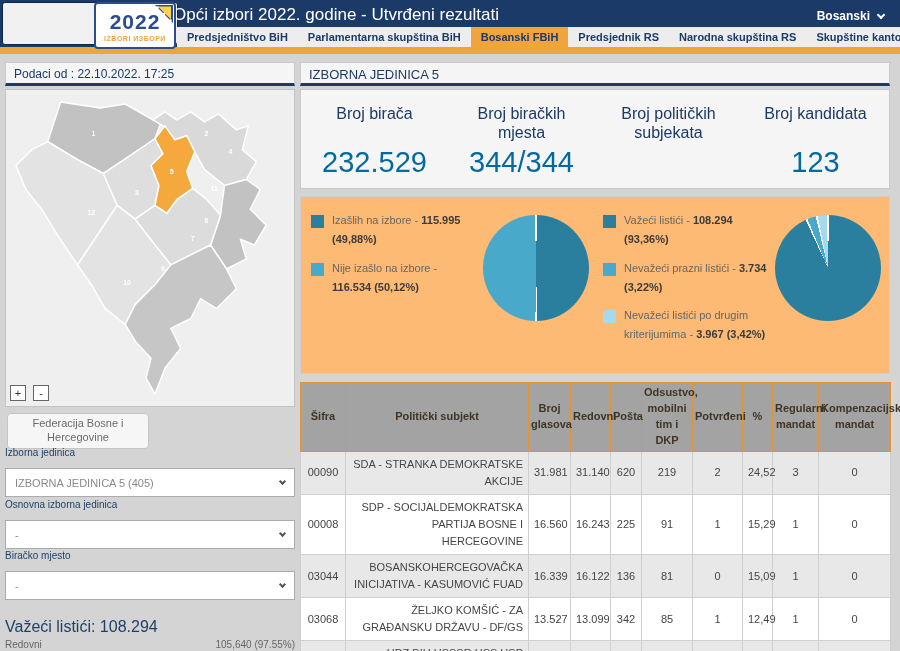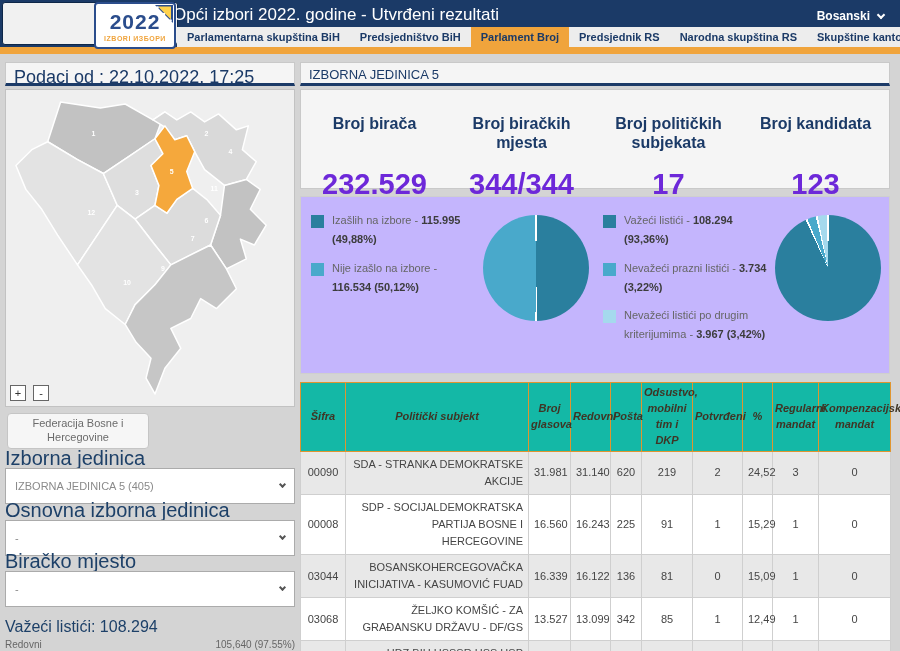--- a/index.html
+++ b/index.html
@@ -20,49 +20,49 @@
   .nav { position:absolute; top:27px; left:177px; height:20px; background:#ededed; display:flex; }
   .tab { font-size:11px; font-weight:bold; color:#1b3a67; line-height:20px; padding:0 10px; white-space:nowrap; cursor:pointer; text-decoration:none; }
   .tab.active { background:#f0a43c; }
   .stripe { position:absolute; top:47px; left:0; width:900px; height:7px; background:#f0a43c; z-index:4; }
 
   
   .panel-title { position:absolute; left:0; width:100%; height:24px; background:#f5f5f5; border:1px solid #c9c9c9; border-bottom:3px solid #1b3a67; color:#1b3a67; padding:4px 8px; }
 
   
   .left { position:absolute; top:62px; left:5px; width:290px; height:589px; }
-  .left .panel-title { top:0; font-size:18px; }
+  .left .panel-title { top:0; font-size:12px; }
   .map-panel { position:absolute; top:27px; left:0; width:290px; height:318px; background:#efefef; border:1px solid #c2c2c2; }
   .zoom-btns { position:absolute; bottom:5px; left:4px; display:flex; gap:7px; }
   .zoom-btns button { width:16px; height:16px; background:#fff; border:1px solid #666; font-size:11px; line-height:12px; cursor:pointer; color:#333; }
   .fbih-btn { position:absolute; top:351px; left:2px; width:142px; min-height:32px; background:#f6f6f6; border:1px solid #c5c5c5; border-radius:4px; font-size:11px; color:#6b6b6b; text-align:center; padding:3px 10px; line-height:1.25; cursor:pointer; font-family:inherit; }
-  .flabel { position:absolute; left:0; color:#1d4068; font-size:20px; }
-  .fselect { position:absolute; left:0; width:290px; height:36px; background:#fff; border:1px solid #ababab; font-size:11px; color:#8a8a8a; display:flex; align-items:center; justify-content:space-between; padding:0 9px; cursor:pointer; }
+  .flabel { position:absolute; left:0; color:#1d4068; font-size:10px; }
+  .fselect { position:absolute; left:0; width:290px; height:29px; background:#fff; border:1px solid #ababab; font-size:11px; color:#8a8a8a; display:flex; align-items:center; justify-content:space-between; padding:0 9px; cursor:pointer; }
   .big-line { position:absolute; left:0; color:#1d4068; font-size:16px; }
   .prog-row { position:absolute; top:577px; left:0; width:290px; display:flex; justify-content:space-between; font-size:10px; color:#666; }
 
   
   .right { position:absolute; top:62px; left:300px; width:590px; height:589px; }
   .right .panel-title { top:0; font-size:13px; }
   .stats-panel { position:absolute; top:27px; left:0; width:590px; height:100px; background:#f5f5f5; border:1px solid #c9c9c9; display:flex; }
-  .stat { flex:1; text-align:center; padding-top:24px;font-weight:bold; }
+  .stat { flex:1; text-align:center; padding-top:14px; }
   .stat-label { color:#1b3a67; font-size:16px; line-height:1.2; min-height:40px; display:flex; align-items:flex-start; justify-content:center; padding:0 10px; }
-  .stat-value { color:#6d28d9; font-size:29px; margin-top:14px; }
-
-  .charts-panel { position:absolute; top:134px; left:0; width:590px; height:178px; background:#c4b5fd; border:1px solid #cfcfcf; display:flex; padding:14px 8px 8px 10px; }
+  .stat-value { color:#0369a1; font-size:29px; margin-top:2px; }
+
+  .charts-panel { position:absolute; top:134px; left:0; width:590px; height:178px; background:#fdba74; border:1px solid #cfcfcf; display:flex; padding:14px 8px 8px 10px; }
   .chart-block { flex:1; display:flex; }
   .legend { width:168px; font-size:11px; color:#666; }
   .litem { display:flex; margin-bottom:9px; }
   .lsq { width:13px; height:13px; flex:0 0 13px; margin:4px 8px 0 0; }
   .ltxt { line-height:1.75; }
   .lv { font-weight:bold; color:#3c3c3c; }
   .pie { width:106px; height:106px; border-radius:50%; margin:4px 14px 0 4px; flex:0 0 106px; }
 
   table { position:absolute; top:320px; left:0; width:590px; border-collapse:collapse; table-layout:fixed; background:#fff; font-size:11px; color:#454545; }
-  thead th { background:#14b8a6; color:#3f3525; font-weight:bold; height:58px; border:1px solid #e0952f; padding:2px 2px; text-align:center; vertical-align:middle; line-height:1.45;font-style:italic; }
+  thead th { background:#a3a3a3; color:#3f3525; font-weight:bold; height:58px; border:1px solid #e0952f; padding:2px 2px; text-align:center; vertical-align:middle; line-height:1.45; }
   tbody td { border:1px solid #cfcfcf; padding:4px 5px; vertical-align:middle; line-height:1.55; }
   tbody tr:nth-child(odd) { background:#e8e8e8; }
   tbody tr { height:28px; }
   td.c { text-align:center; } td.r { text-align:right; } td.l { text-align:right; }
 
   .bih-map { position:absolute; top:2px; left:0; }
   .bih-map text { font-size:7px; fill:#fff; font-weight:bold; }
 </style>
 </head>
 <body>
@@ -70,23 +70,23 @@
 <div id="app">
 
   <header class="hdr">
     <div class="logo-strip"></div>
     <div class="app-title">Opći izbori 2022. godine - Utvrđeni rezultati</div>
     <div class="lang">
       <span>Bosanski</span>
       <span class="chev"></span>
     </div>
     <nav class="nav">
+      <a class="tab">Predsjedništvo BiH</a>
       <a class="tab">Parlamentarna skupština BiH</a>
-      <a class="tab">Predsjedništvo BiH</a>
-      <a class="tab active">Parlament Broj</a>
+      <a class="tab active">Bosanski FBiH</a>
       <a class="tab">Predsjednik RS</a>
       <a class="tab">Narodna skupština RS</a>
       <a class="tab">Skupštine kantona u FBiH</a>
     </nav>
   </header>
   <div class="logo-box">
     <svg class="flag-ico" width="18" height="18" viewBox="0 0 18 18">
       <polygon points="0,0 18,0 18,18" fill="#2b4d8c"></polygon>
       <polygon points="3,1.5 16,1.5 16,14.5" fill="#ffd24d"></polygon>
       <circle cx="2.5" cy="2.5" r="1.3" fill="#fff"></circle>
@@ -172,21 +172,20 @@
       <div class="stat">
         <div class="stat-label">Broj birača</div>
         <div class="stat-value">232.529</div>
       </div>
       <div class="stat">
         <div class="stat-label">Broj biračkih mjesta</div>
         <div class="stat-value">344/344</div>
       </div>
       <div class="stat">
         <div class="stat-label">Broj političkih subjekata</div>
-        <div class="stat-value">17</div>
       </div>
       <div class="stat">
         <div class="stat-label">Broj kandidata</div>
         <div class="stat-value">123</div>
       </div>
     </div>
 
     <div class="charts-panel">
       <div class="chart-block">
         <div class="legend">

